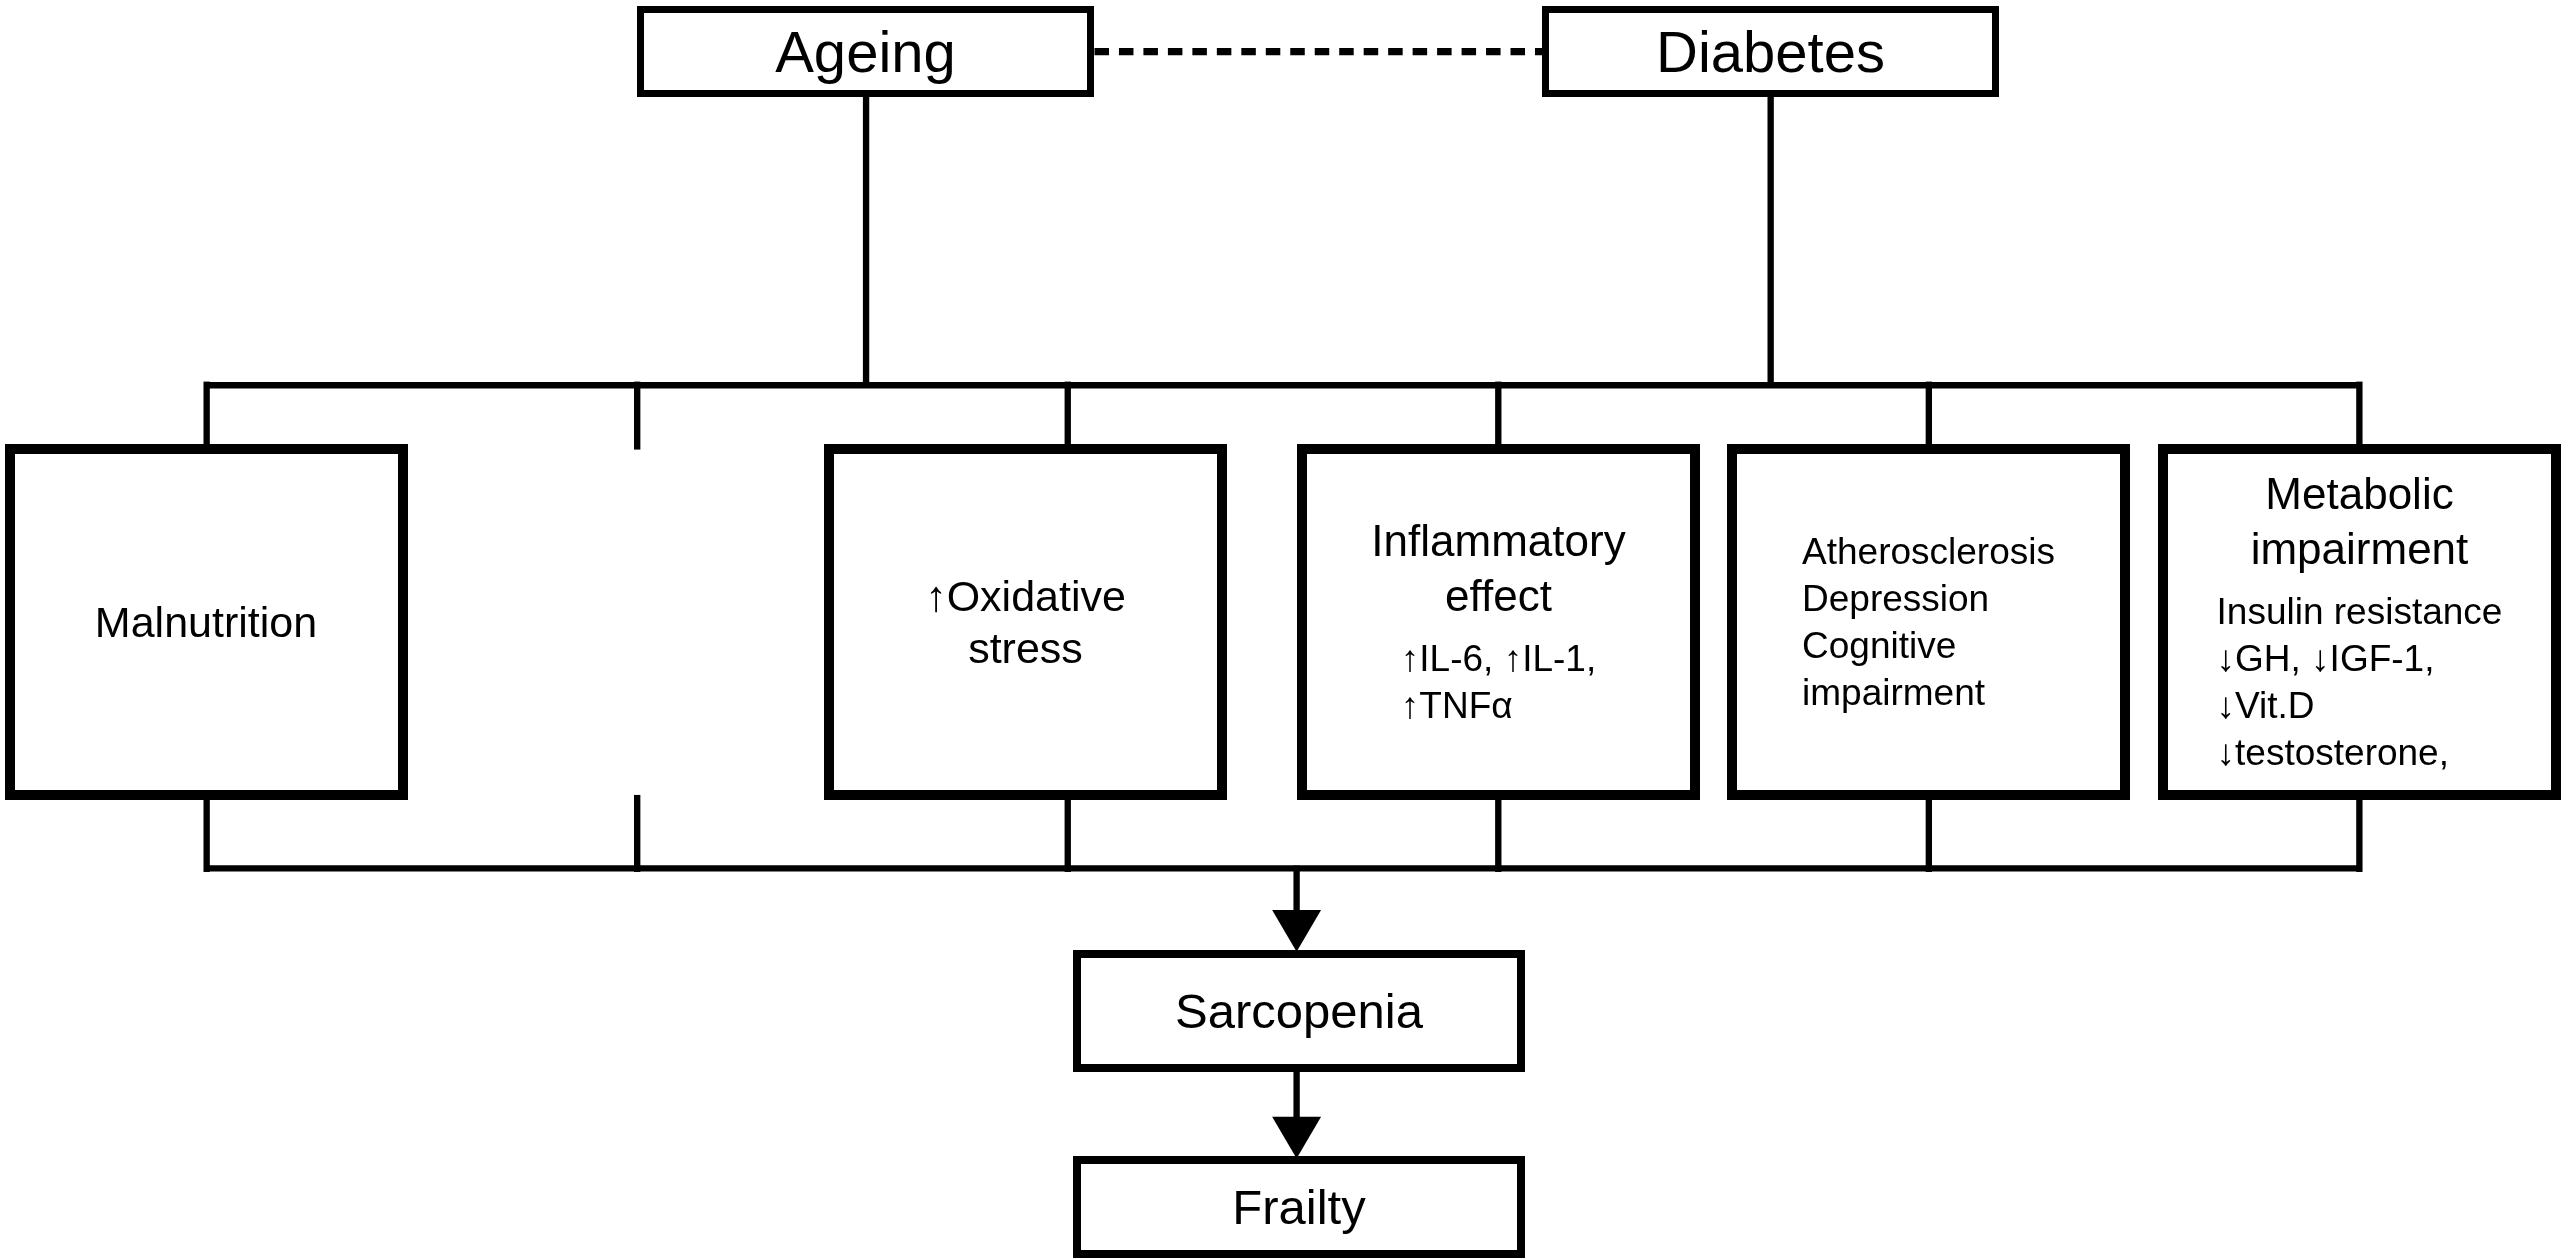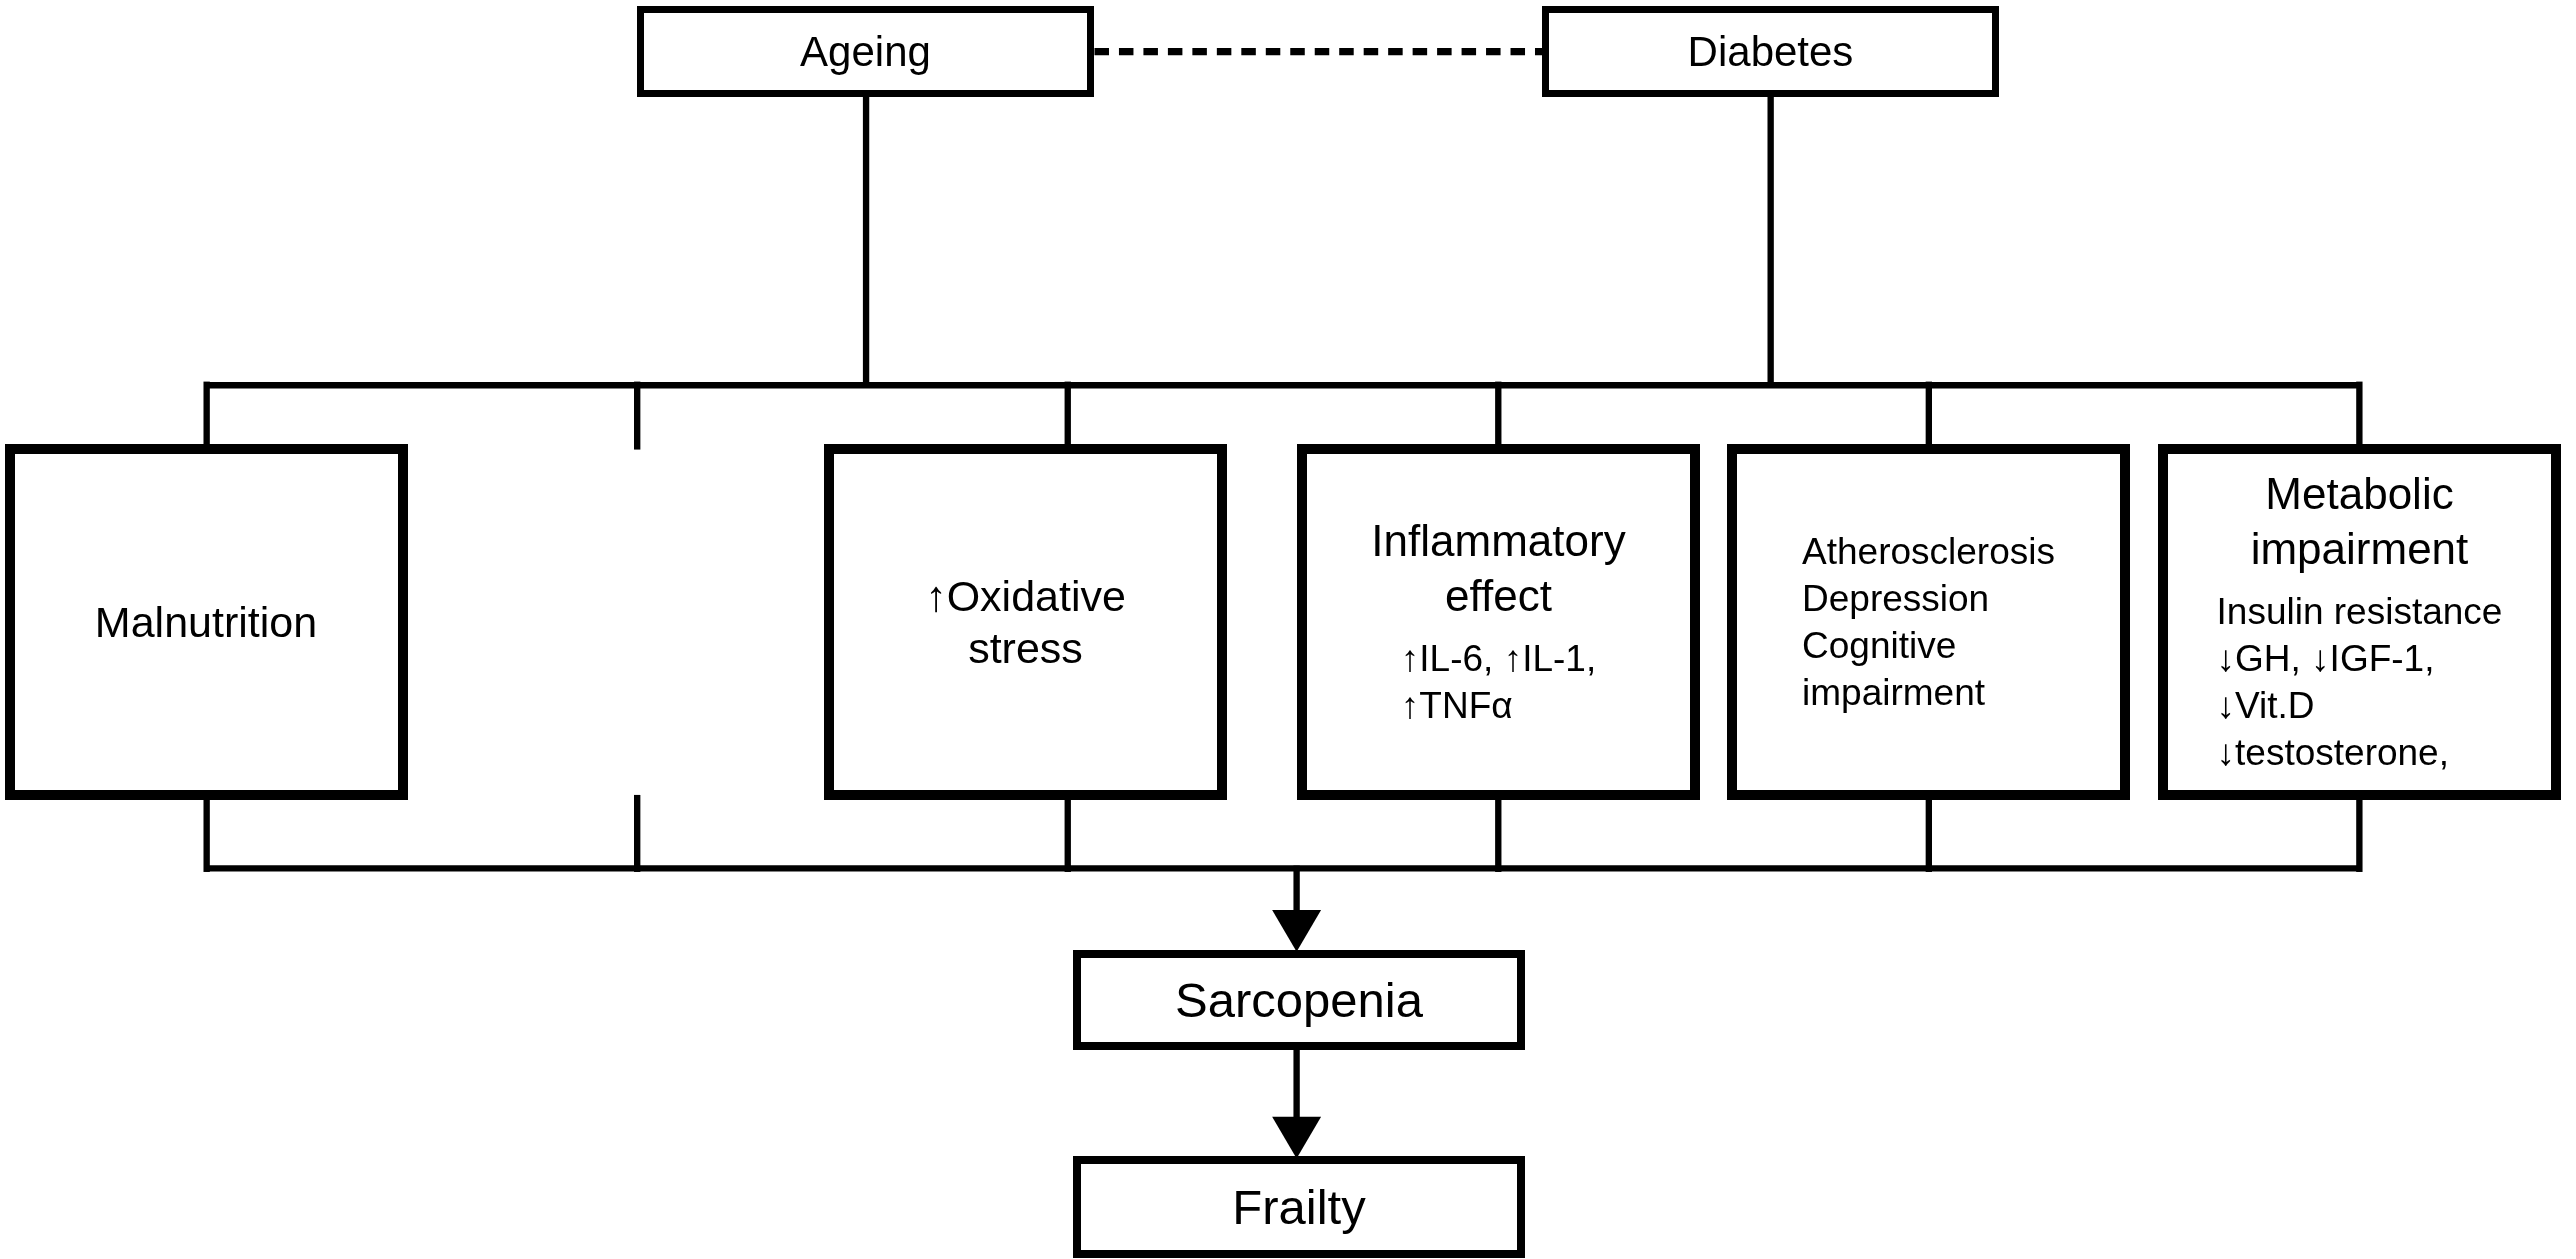--- a/index.html
+++ b/index.html
@@ -30,21 +30,21 @@
     box-sizing: border-box;
     display: flex;
     align-items: center;
     justify-content: center;
     text-align: center;
   }
   .top-box {
     top: 6.3px;
     width: 457px;
     height: 91px;
-    font-size: 42px;
+    font-size: 58px;
     line-height: 1;
   }
   #box-ageing   { left: 637px; }
   #box-diabetes { left: 1542px; }
 
   .factor-box {
     top: 444px;
     width: 403px;
     height: 356px;
     border-width: 10px;
@@ -73,21 +73,21 @@
     width: max-content;
     margin: 0 auto;
     text-align: left;
   }
   .fb-left-block .fb-title { text-align: left; }
   .fb-left-block .fb-details { margin: 1.8px 0 0; }
 
   .outcome-box {
     left: 1073px;
     width: 452px;
-    height: 100px;
+    height: 122px;
     border-width: 8.2px;
     font-size: 49px;
     line-height: 1;
   }
   #box-sarcopenia { top: 950px; }
   #box-frailty    { top: 1156px; height: 102px; }
 
   .wire { stroke: #000000; fill: none; }
   .head { fill: #000000; stroke: none; }
 </style>

